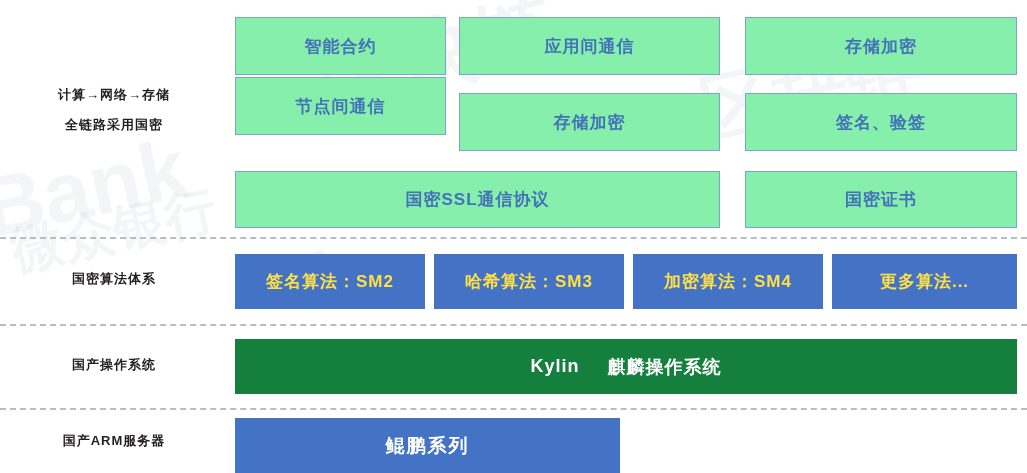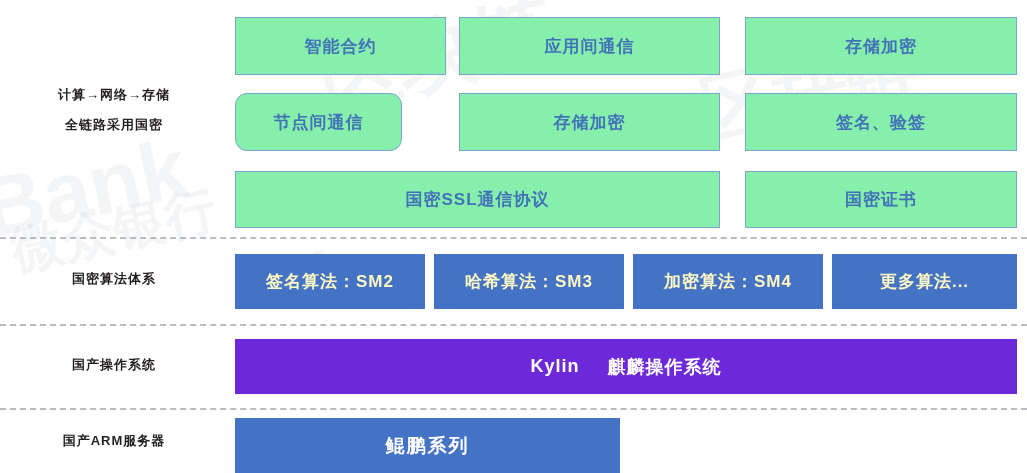--- a/index.html
+++ b/index.html
@@ -78,34 +78,34 @@
     display: flex;
     align-items: center;
     justify-content: center;
   }
 
   
   .abox {
     position: absolute;
     box-sizing: border-box;
     background: #4472c4;
-    color: #fef9c3;
+    color: #fde047;
     font-size: 17px;
     font-weight: 700;
     letter-spacing: 1px;
     display: flex;
     align-items: center;
     justify-content: center;
   }
 
   
   .osbox {
     position: absolute;
     box-sizing: border-box;
-    background: #6d28d9;
+    background: #15803d;
     color: #ffffff;
     font-size: 18px;
     font-weight: 700;
     letter-spacing: 1px;
     display: flex;
     align-items: center;
     justify-content: center;
     gap: 28px;
   }
 
@@ -134,21 +134,21 @@
 
 <div class="stack">
 
   <div class="band" style="top:0;height:237px;">
     <div class="row-label" style="top:80px;">
       <div>计算→网络→存储</div>
       <div>全链路采用国密</div>
     </div>
 
     <div class="obox" style="left:235px;top:17px;width:211px;height:58px;">智能合约</div>
-    <div class="obox" style="left:235px;top:93px;width:167px;height:58px;border-radius:12px;">节点间通信</div>
+    <div class="obox" style="left:235px;top:77px;width:211px;height:58px;">节点间通信</div>
 
     <div class="obox" style="left:459px;top:17px;width:261px;height:58px;">应用间通信</div>
     <div class="obox" style="left:459px;top:93px;width:261px;height:58px;">存储加密</div>
 
     <div class="obox" style="left:745px;top:17px;width:272px;height:58px;">存储加密</div>
     <div class="obox" style="left:745px;top:93px;width:272px;height:58px;">签名、验签</div>
 
     <div class="obox" style="left:235px;top:171px;width:485px;height:57px;">国密SSL通信协议</div>
     <div class="obox" style="left:745px;top:171px;width:272px;height:57px;">国密证书</div>
   </div>

